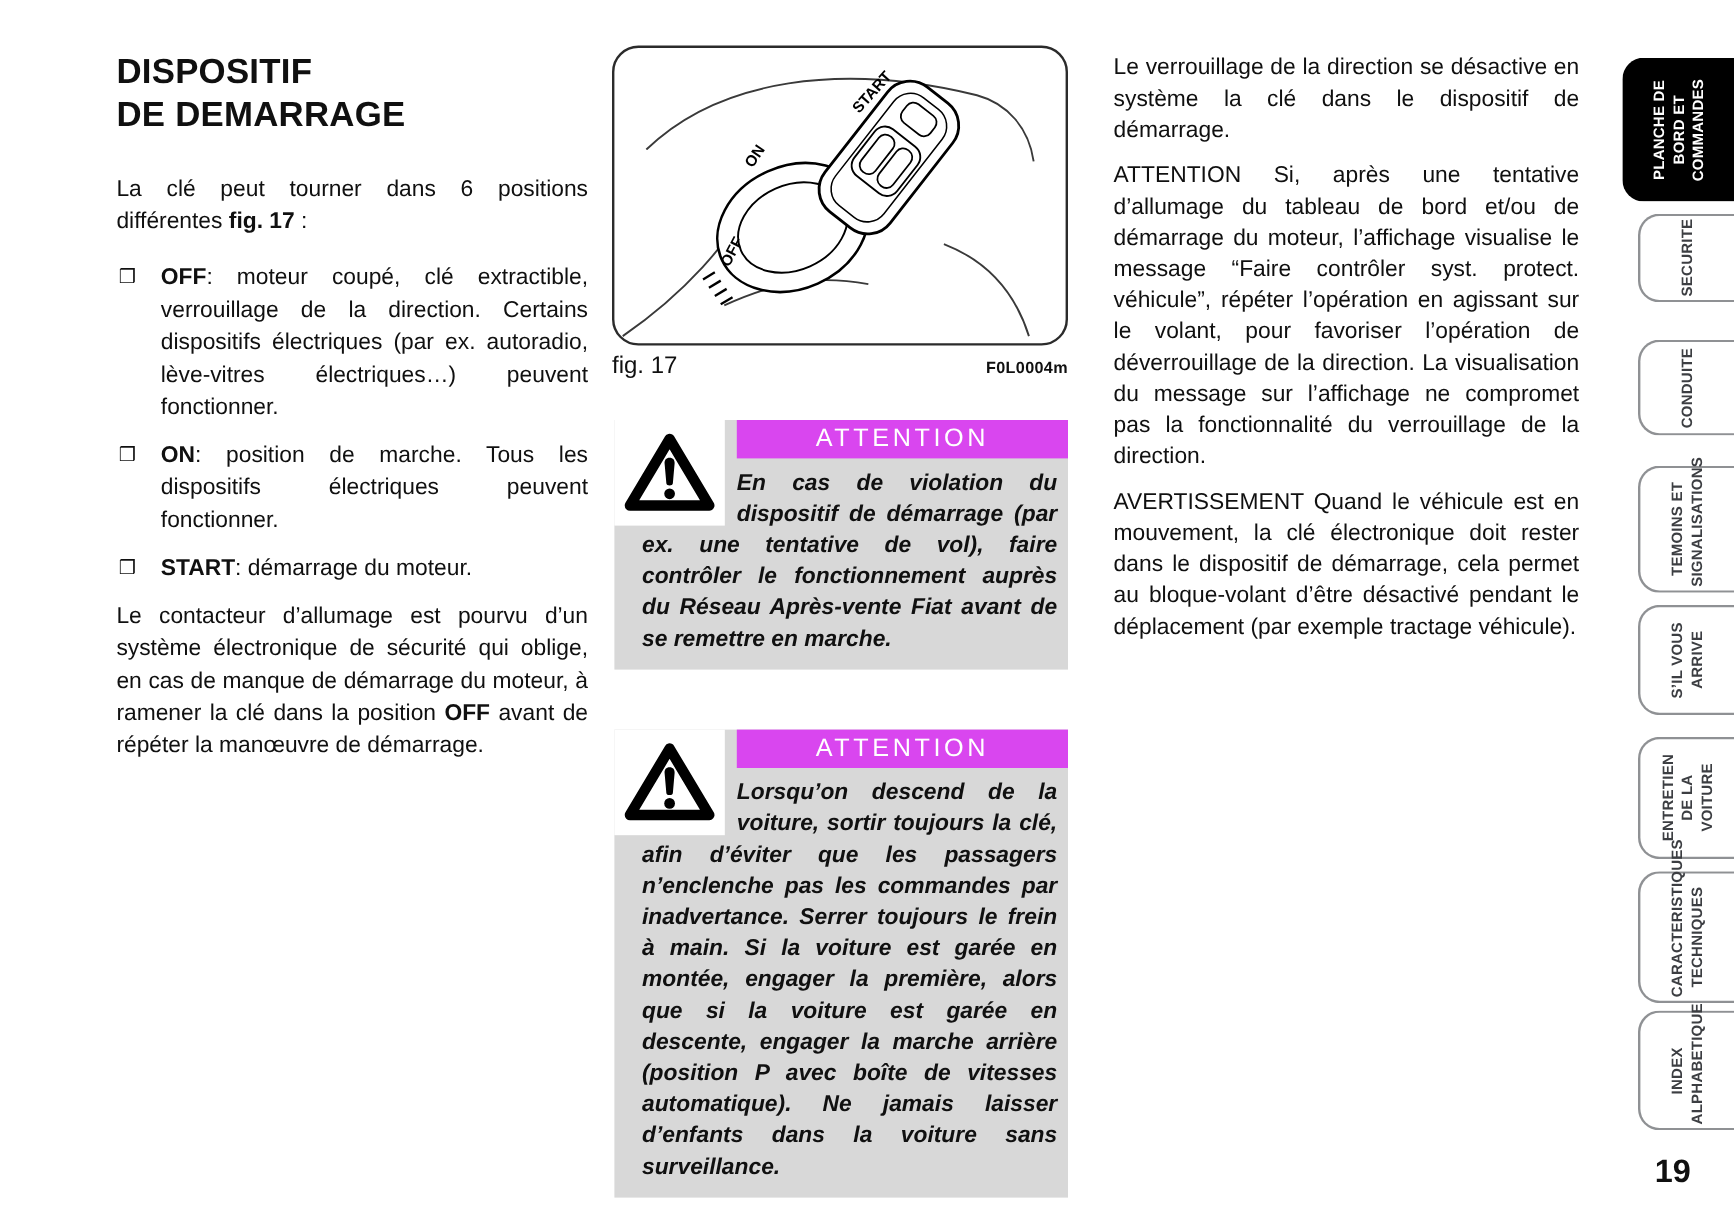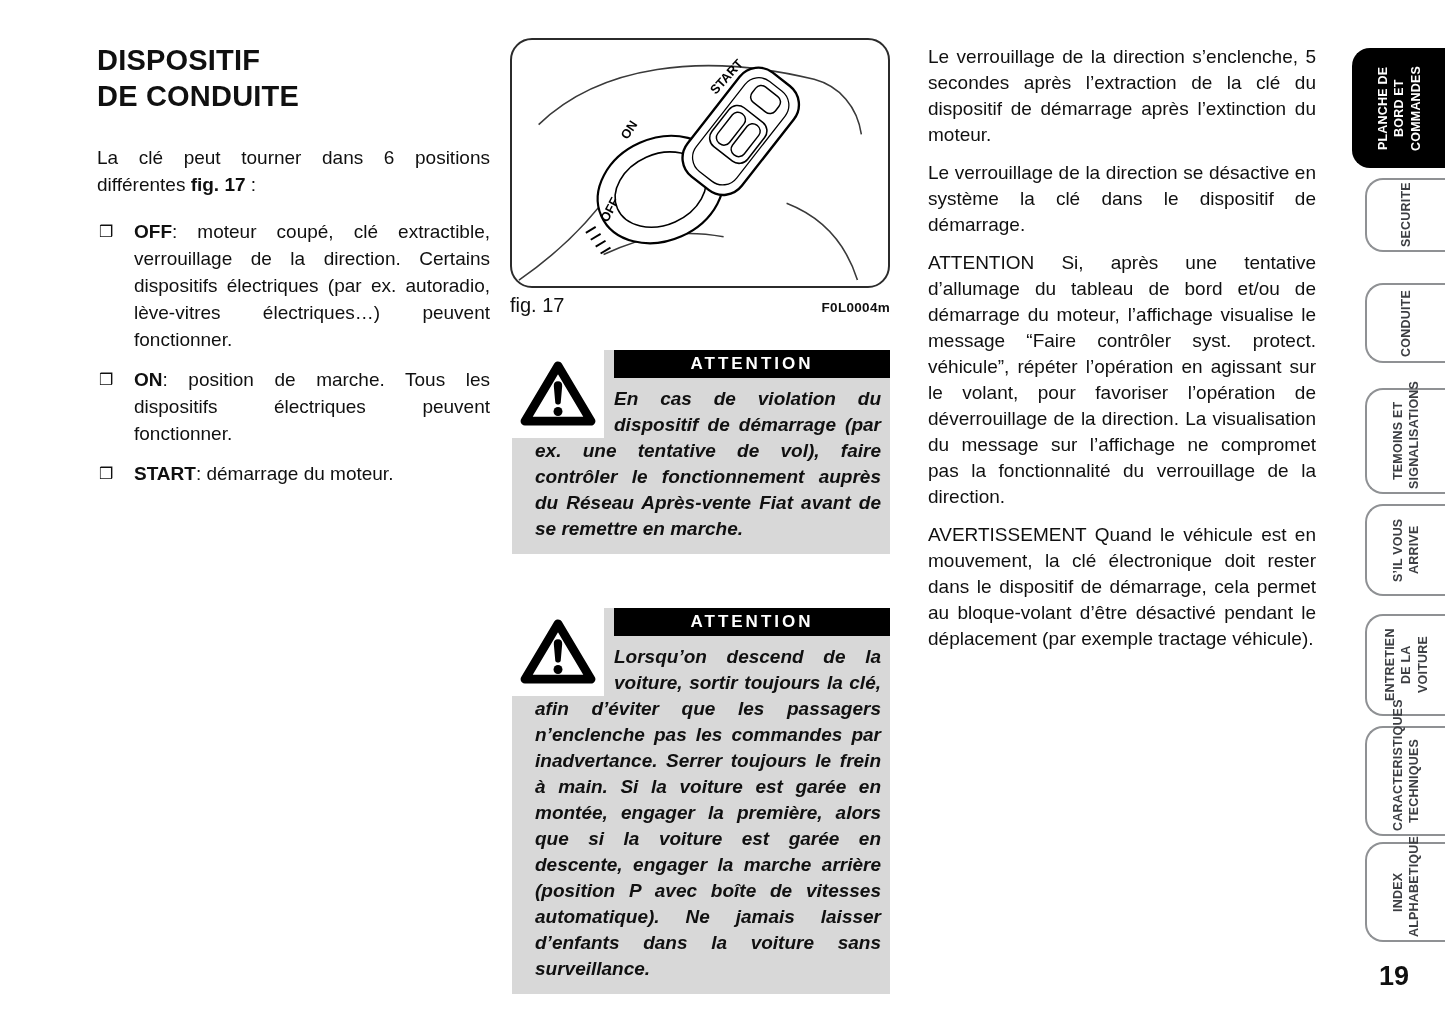--- a/index.html
+++ b/index.html
@@ -19,21 +19,21 @@
   .figure{position:absolute;left:510px;top:38px;width:380px;height:250px;margin:0;
           border:2px solid #2b2b2b;border-radius:22px;box-sizing:border-box;overflow:hidden;background:#fff;}
   .figure svg{display:block;width:100%;height:100%;}
   .caption-row{position:absolute;left:510px;top:294px;width:380px;display:flex;justify-content:space-between;align-items:baseline;}
   .fig-caption{font-size:20px;}
   .fig-code{font-size:13.5px;font-weight:bold;letter-spacing:.3px;}
 
   
   .warn{position:absolute;width:378px;background:#d8d8d8;}
   .warn-icon{float:left;width:92px;height:88px;background:#fff;display:flex;align-items:center;justify-content:center;margin-right:10px;}
-  .warn-bar{overflow:hidden;background:#000000;color:#fff;font-weight:bold;font-size:17px;letter-spacing:3px;
+  .warn-bar{overflow:hidden;background:#d946ef;color:#fff;font-weight:normal;font-size:21px;letter-spacing:3px;
             text-align:center;padding:4px 0;margin:0 0 8px 0;}
   .warn-body{font-weight:bold;font-style:italic;font-size:19px;line-height:26px;text-align:justify;padding:0 9px 12px 23px;}
   #warn1{left:512px;top:350px;}
   #warn2{left:512px;top:608px;}
 
   
   .col-right{position:absolute;left:928px;top:44px;width:388px;font-size:19px;line-height:26px;text-align:justify;}
   .col-right h2{font-size:22px;line-height:27px;font-weight:bold;margin:0 0 22px 0;text-align:left;}
   .col-right h3{font-size:20px;font-weight:bold;margin:20px 0 8px 0;text-align:left;}
   .col-right p{margin:0 0 12px 0;}
@@ -48,39 +48,42 @@
   .page-number{position:absolute;right:36px;bottom:34px;font-size:27px;font-weight:bold;}
 </style>
 </head>
 <body>
 
 <div class="page">
 
   <section class="col-left">
     <h1 class="main-title">
       <span>DISPOSITIF</span><br>
-      <span>DE CONDUITE</span>
+      <span>DE DEMARRAGE</span>
     </h1>
     <p class="para">
       <span>La clé peut tourner dans 6 positions différentes </span><b>fig. 17</b><span> :</span>
     </p>
     <ul class="bullets">
       <li class="bullet">
         <span class="glyph">❒</span>
         <b>OFF</b><span>: moteur coupé, clé extractible, verrouillage de la direction. Certains dispositifs électriques (par ex. autoradio, lève-vitres électriques…) peuvent fonctionner.</span>
       </li>
       <li class="bullet">
         <span class="glyph">❒</span>
         <b>ON</b><span>: position de marche. Tous les dispositifs électriques peuvent fonctionner.</span>
       </li>
       <li class="bullet">
         <span class="glyph">❒</span>
         <b>START</b><span>: démarrage du moteur.</span>
       </li>
     </ul>
+    <p class="para">
+      <span>Le contacteur d’allumage est pourvu d’un système électronique de sécurité qui oblige, en cas de manque de démarrage du moteur, à ramener la clé dans la position </span><b>OFF</b><span> avant de répéter la manœuvre de démarrage.</span>
+    </p>
   </section>
 
   <figure class="figure">
     <svg viewBox="0 0 380 250">
       <g fill="none" stroke="#3a3a3a" stroke-width="1.6">
         <path d="M 6 244 C 58 208 94 168 126 114"></path>
         <path d="M 350 244 C 338 206 314 180 278 166"></path>
         <path d="M 26 86 C 88 26 192 12 306 40 C 332 47 350 68 354 96"></path>
         <path d="M 92 218 C 136 198 170 192 214 200"></path>
       </g>
@@ -130,21 +133,20 @@
         <path d="M40 6 L74 63 L6 63 Z" fill="#fff" stroke="#000" stroke-width="9" stroke-linejoin="round"></path>
         <path d="M40 22 C43 22 44.5 24 44.3 27 L42.8 44 C42.6 46.5 37.4 46.5 37.2 44 L35.7 27 C35.5 24 37 22 40 22 Z" fill="#000"></path>
         <circle cx="40" cy="53" r="4.6" fill="#000"></circle>
       </svg>
     </div>
     <div class="warn-bar">ATTENTION</div>
     <div class="warn-body">Lorsqu’on descend de la voiture, sortir toujours la clé, afin d’éviter que les passagers n’enclenche pas les commandes par inadvertance. Serrer toujours le frein à main. Si la voiture est garée en montée, engager la première, alors que si la voiture est garée en descente, engager la marche arrière (position P avec boîte de vitesses automatique). Ne jamais laisser d’enfants dans la voiture sans surveillance.</div>
   </aside>
 
   <section class="col-right">
-    <p>Le verrouillage de la direction s’enclenche, 5 secondes après l’extraction de la clé du dispositif de démarrage après l’extinction du moteur.</p>
     <p>Le verrouillage de la direction se désactive en système la clé dans le dispositif de démarrage.</p>
     <p>ATTENTION Si, après une tentative d’allumage du tableau de bord et/ou de démarrage du moteur, l’affichage visualise le message “Faire contrôler syst. protect. véhicule”, répéter l’opération en agissant sur le volant, pour favoriser l’opération de déverrouillage de la direction. La visualisation du message sur l’affichage ne compromet pas la fonctionnalité du verrouillage de la direction.</p>
     <p>AVERTISSEMENT Quand le véhicule est en mouvement, la clé électronique doit rester dans le dispositif de démarrage, cela permet au bloque-volant d’être désactivé pendant le déplacement (par exemple tractage véhicule).</p>
   </section>
 
   <nav>
     <div class="tab active" style="top:48px;height:120px;">
       <span class="tab-label">PLANCHE DE BORD ET COMMANDES</span>
     </div>
     <div class="tab" style="top:178px;height:74px;">

